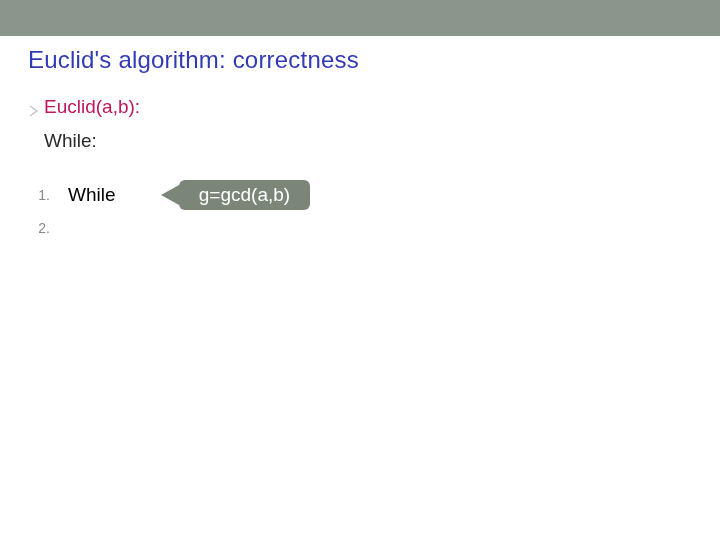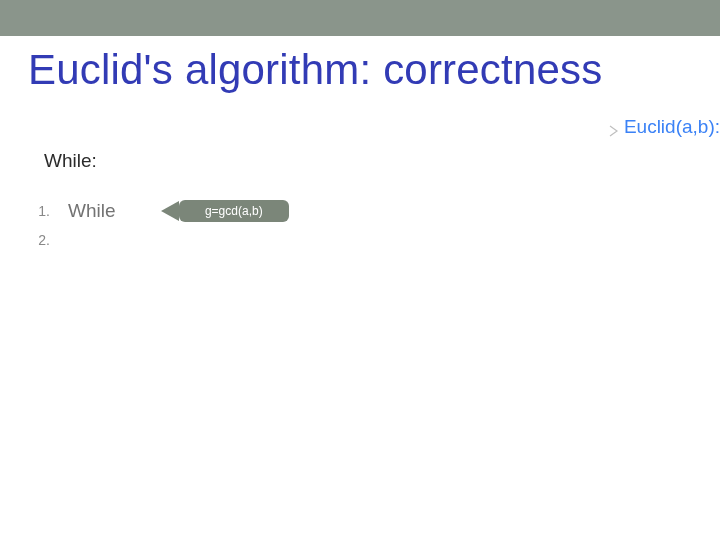--- a/index.html
+++ b/index.html
@@ -1,32 +1,32 @@
 <!DOCTYPE html>
 <html><head>
 <meta charset="utf-8">
 <style>
   * { margin: 0; padding: 0; box-sizing: border-box; }
   html, body { width: 720px; height: 540px; font-family: Arial, Helvetica, sans-serif; background: #fff; }
   .top-bar { width: 100%; height: 36px; background: #8a958b; }
   .slide { padding: 0 0 0 28px; }
-  .title { font-size: 42px; color: #323bb5; font-weight: 400; margin-top: 10px; margin-bottom: 22px; letter-spacing: 0.2px; }
+  .title { font-size: 24px; color: #323bb5; font-weight: 400; margin-top: 10px; margin-bottom: 22px; letter-spacing: 0.2px; }
   .bullet-row { display: flex; align-items: flex-start; margin-bottom: 8px; font-size: 19px; color: #2b2b2b; }
-  .bullet-row.faded { color: #3b82f6; justify-content: flex-end; }
+  .bullet-row.faded { color: #be185d; }
   .chev { width: 16px; flex: 0 0 16px; margin-top: 4px; }
   .math { font-family: 'Cambria Math', 'Times New Roman', serif; }
   .steps { margin-top: 28px; }
   .step-row { display: flex; align-items: center; margin-bottom: 10px; font-size: 19px; color: #5a5a5a; }
   .step-num { width: 40px; flex: 0 0 40px; text-align: right; padding-right: 18px; font-size: 14px; color: #888; }
   .step-body { display: flex; align-items: center; }
   .callout-wrap { margin-left: 58px; display: flex; align-items: center; }
   .callout {
     background: #7b8679;
     color: #fff;
-    font-size: 12px;
+    font-size: 19px;
     padding: 4px 20px 4px 20px;
     border-radius: 6px;
     position: relative;
     min-width: 110px;
     text-align: center;
   }
   .callout::before {
     content: "";
     position: absolute;
     left: -18px;
@@ -60,21 +60,21 @@
     <span class="chev"></span>
     <span>While:</span>
     <span>&nbsp;</span>
   </div>
 
   <div class="steps">
 
     <div class="step-row">
       <span class="step-num">1.</span>
       <span class="step-body">
-        <span style="color:#737373;">While</span>
+        <span style="color:#000000;">While</span>
         <span>&nbsp;</span>
       </span>
       <span class="callout-wrap">
         <span class="callout">g=gcd(a,b)</span>
       </span>
     </div>
 
     <div class="step-row">
       <span class="step-num">2.</span>
     </div>

